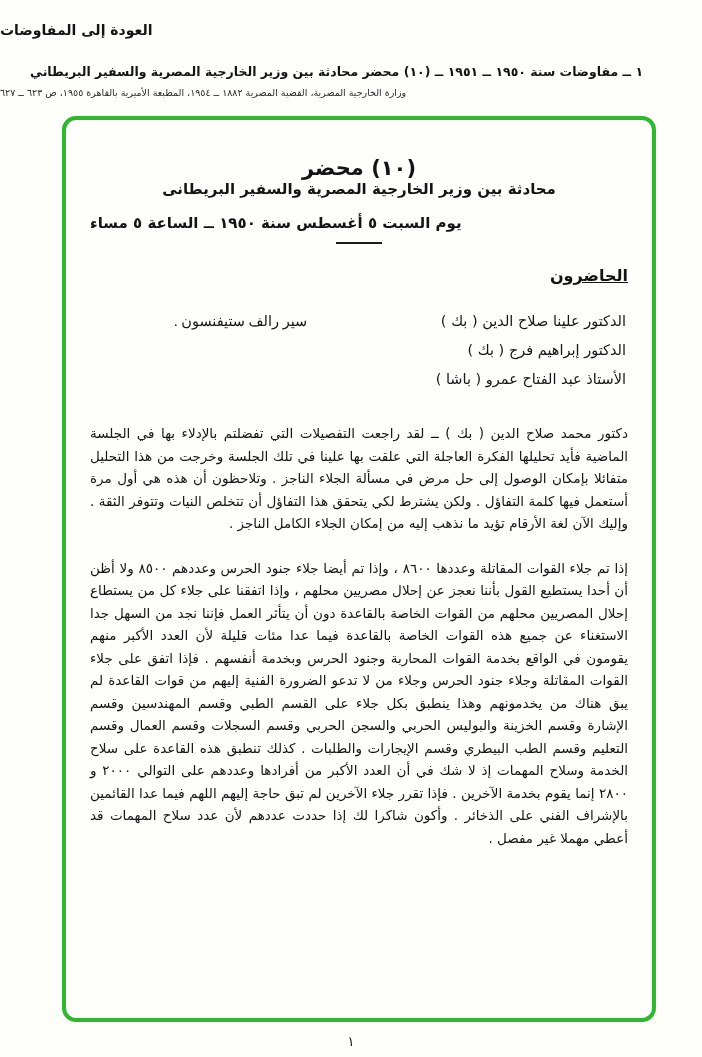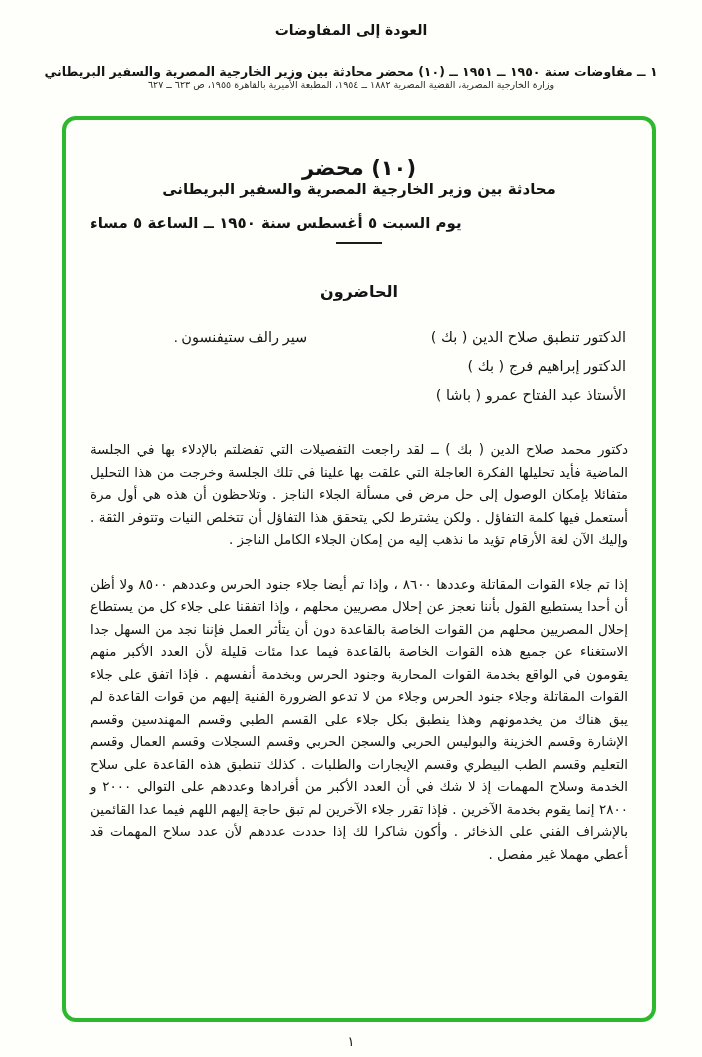--- a/index.html
+++ b/index.html
@@ -9,41 +9,41 @@
     background: #ffffff;
     font-family: "DejaVu Sans", sans-serif;
     color: #141414;
   }
   .page {
     position: relative;
     width: 702px; height: 1057px;
     background: #fefefb;
     overflow: hidden;
   }
-  .header { padding-top: 22px; text-align: center; direction: rtl; }
+  .header { padding-top: 22px; text-align: left; direction: rtl; }
   .h-title { font-size: 14px; font-weight: bold; letter-spacing: .5px; }
   .h-entry { font-size: 12.5px; font-weight: bold; margin-top: 26px; padding: 0 30px; }
-  .h-src { font-size: 9.5px; color: #2a2a2a; }
+  .h-src { font-size: 9.5px; margin-top: 8px; color: #2a2a2a; }
 
   .green-box {
     position: absolute;
     left: 62px; top: 116px;
     width: 594px; height: 906px;
     border: 4px solid #2db82d;
     border-radius: 14px;
     padding: 22px 24px;
     overflow: hidden;
   }
   .doc { direction: rtl; }
   .doc-title { text-align: center; font-size: 21px; font-weight: bold; margin-top: 14px; }
   .doc-sub1 { text-align: center; font-size: 15px; font-weight: bold; }
   .doc-sub2 { text-align: left; font-size: 15px; font-weight: bold; margin-top: 16px; }
   .rule { width: 46px; height: 2px; background: #1c1c1c; margin: 10px auto 0; }
 
-  .attendees-heading { text-align: center; font-size: 16px; font-weight: bold; margin-top: 38px; }
+  .attendees-heading { font-size: 16px; font-weight: bold; margin-top: 22px; text-decoration: underline; }
   .attendees {
     display: flex; justify-content: space-between; align-items: flex-start;
     margin-top: 28px; font-size: 14.5px; padding: 0 2px;
   }
   .att-right div { margin-bottom: 13px; white-space: nowrap; }
   .att-left { margin-left: 82px; white-space: nowrap; font-family: Liberation Serif, serif; }
 
   .body-par {
     font-size: 13.5px;
     line-height: 22.5px;
@@ -72,21 +72,21 @@
     <div class="doc">
       <div class="doc-title">(١٠) محضر</div>
       <div class="doc-sub1">محادثة بين وزير الخارجية المصرية والسفير البريطانى</div>
       <div class="doc-sub2">يوم السبت ٥ أغسطس سنة ١٩٥٠ ــ الساعة ٥ مساء</div>
       <div class="rule"></div>
 
       <div class="attendees-heading">الحاضرون</div>
 
       <div class="attendees">
         <div class="att-right">
-          <div>الدكتور تنطبق صلاح الدين ( بك )</div>
+          <div>الدكتور علينا صلاح الدين ( بك )</div>
           <div>الدكتور إبراهيم فرج ( بك )</div>
           <div>الأستاذ عبد الفتاح عمرو ( باشا )</div>
         </div>
         <div class="att-left">سير رالف ستيفنسون .</div>
       </div>
 
       <p class="body-par">دكتور محمد صلاح الدين ( بك ) ــ لقد راجعت التفصيلات التي تفضلتم بالإدلاء بها في الجلسة الماضية فأيد تحليلها الفكرة العاجلة التي علقت بها علينا في تلك الجلسة وخرجت من هذا التحليل متفائلا بإمكان الوصول إلى حل مرض في مسألة الجلاء الناجز . وتلاحظون أن هذه هي أول مرة أستعمل فيها كلمة التفاؤل . ولكن يشترط لكي يتحقق هذا التفاؤل أن تتخلص النيات وتتوفر الثقة . وإليك الآن لغة الأرقام تؤيد ما نذهب إليه من إمكان الجلاء الكامل الناجز .</p>
       <p class="body-par">إذا تم جلاء القوات المقاتلة وعددها ٨٦٠٠ ، وإذا تم أيضا جلاء جنود الحرس وعددهم ٨٥٠٠ ولا أظن أن أحدا يستطيع القول بأننا نعجز عن إحلال مصريين محلهم ، وإذا اتفقنا على جلاء كل من يستطاع إحلال المصريين محلهم من القوات الخاصة بالقاعدة دون أن يتأثر العمل فإننا نجد من السهل جدا الاستغناء عن جميع هذه القوات الخاصة بالقاعدة فيما عدا مئات قليلة لأن العدد الأكبر منهم يقومون في الواقع بخدمة القوات المحاربة وجنود الحرس وبخدمة أنفسهم . فإذا اتفق على جلاء القوات المقاتلة وجلاء جنود الحرس وجلاء من لا تدعو الضرورة الفنية إليهم من قوات القاعدة لم يبق هناك من يخدمونهم وهذا ينطبق بكل جلاء على القسم الطبي وقسم المهندسين وقسم الإشارة وقسم الخزينة والبوليس الحربي والسجن الحربي وقسم السجلات وقسم العمال وقسم التعليم وقسم الطب البيطري وقسم الإيجارات والطلبات . كذلك تنطبق هذه القاعدة على سلاح الخدمة وسلاح المهمات إذ لا شك في أن العدد الأكبر من أفرادها وعددهم على التوالي ٢٠٠٠ و ٢٨٠٠ إنما يقوم بخدمة الآخرين . فإذا تقرر جلاء الآخرين لم تبق حاجة إليهم اللهم فيما عدا القائمين بالإشراف الفني على الذخائر . وأكون شاكرا لك إذا حددت عددهم لأن عدد سلاح المهمات قد أعطي مهملا غير مفصل .</p>
     </div>
   </div>

